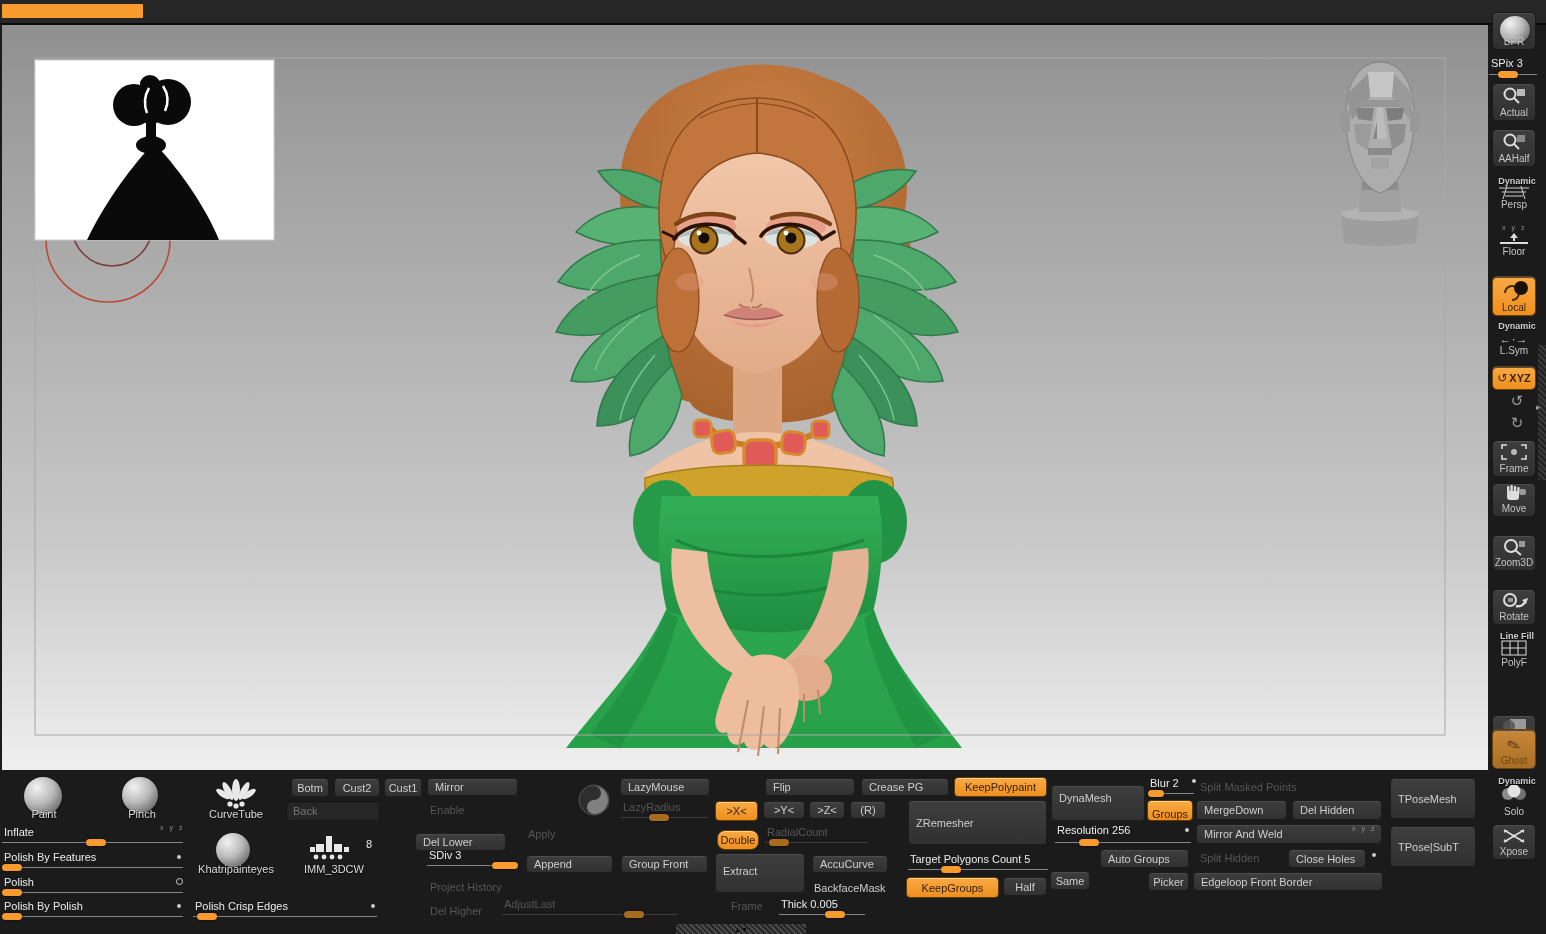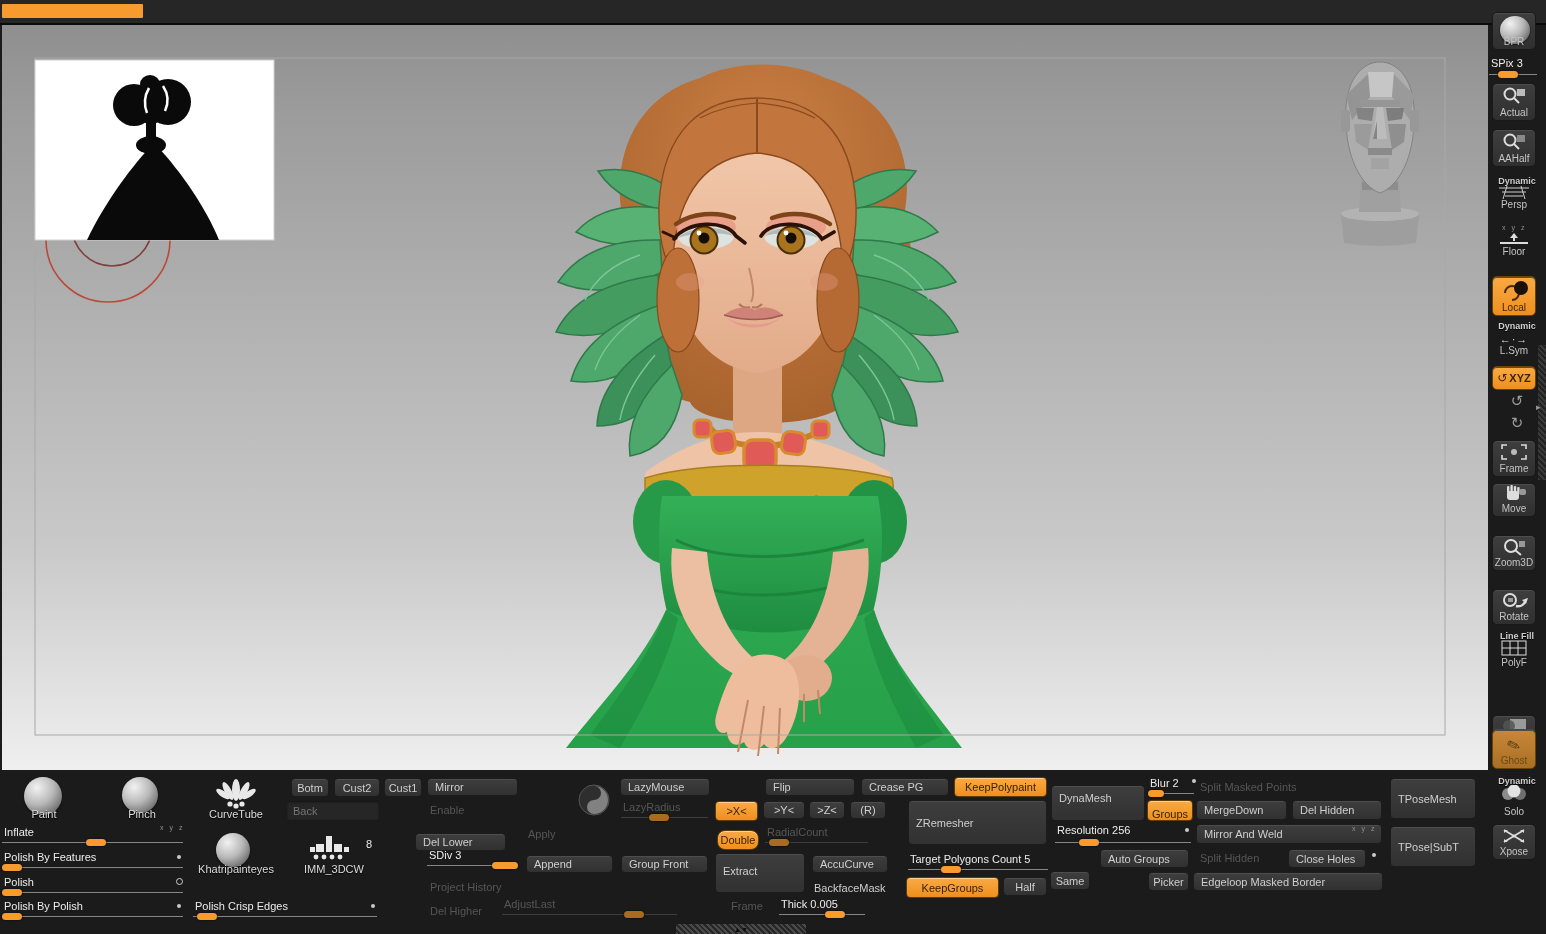--- a/index.html
+++ b/index.html
@@ -584,21 +584,21 @@
   <div class="tiny" style="left:1352px;top:825px;">x y z</div>
   <div class="flat off" style="left:1200px;top:852px;"><span>Split Hidden</span></div>
   <div class="btn" style="left:1288px;top:849px;width:78px;height:19px;">
       <span>Close Holes</span>
     </div>
   <div class="dot" style="left:1372px;top:853px;"></div>
   <div class="btn c" style="left:1148px;top:872px;width:41px;height:19px;">
       <span>Picker</span>
     </div>
   <div class="btn" style="left:1193px;top:872px;width:190px;height:19px;">
-      <span>Edgeloop Masked Border</span>
+      <span>Edgeloop Front Border</span>
     </div>
 
   <div class="btn" style="left:1390px;top:778px;width:86px;height:41px;">
       <span>TPoseMesh</span>
     </div>
   <div class="btn" style="left:1390px;top:826px;width:86px;height:41px;">
       <span>TPose|SubT</span>
     </div>
 
   <div class="abs" style="left:676px;top:924px;width:130px;height:10px;background:repeating-linear-gradient(45deg,#4a4a4a 0 2px,#262626 2px 4px);display:flex;align-items:center;justify-content:center;">

